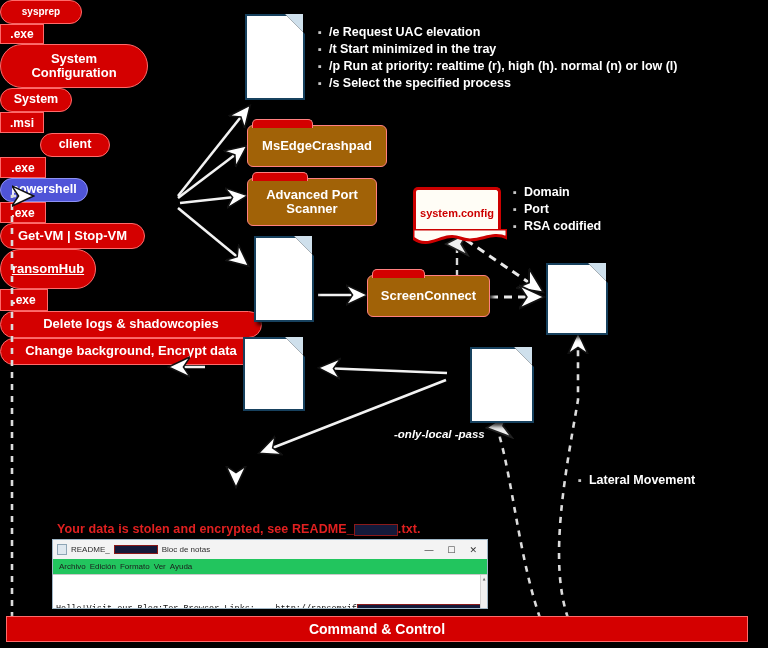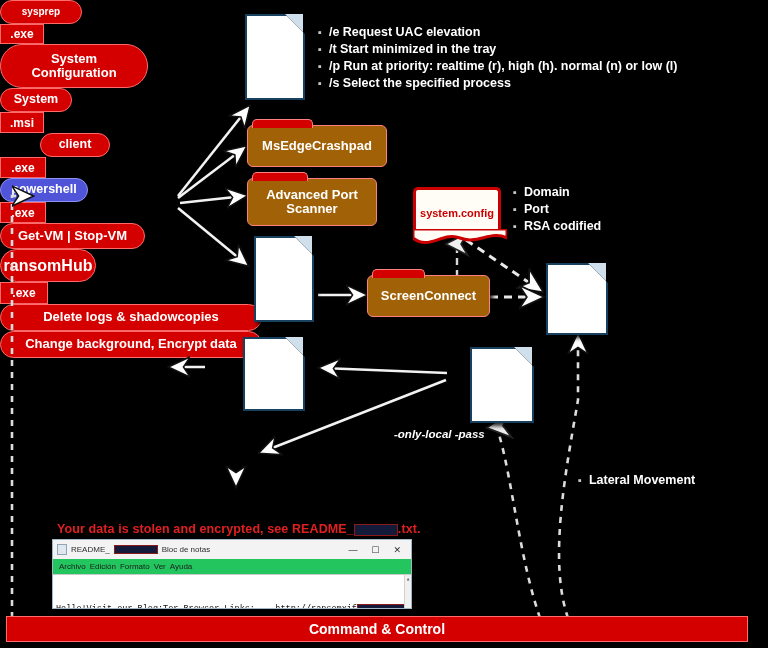--- a/index.html
+++ b/index.html
@@ -396,21 +396,21 @@
     <span>.exe</span>
   </div>
 
   <div class="pill" style="left:27px; top:355px; width:145px; height:26px; font-size:13px;">
     <span>Get-VM | Stop-VM</span>
   </div>
 
   <div class="sheet" style="left:470px; top:347px; width:64px; height:76px;">
     <div class="fold"></div>
   </div>
-  <div class="pill" style="left:440px; top:362px; width:96px; height:33px; font-size:16px;">
+  <div class="pill" style="left:440px; top:362px; width:96px; height:40px; font-size:13px;text-decoration:underline;">
     <span>ransomHub</span>
   </div>
   <div class="chip" style="left:491px; top:394px; width:48px; height:22px; font-size:12px;">
     <span>.exe</span>
   </div>
 
   <div class="caption italic" style="left:394px; top:428px;">-only-local -pass</div>
 
   <div class="caption bulleted" style="left:578px; top:473px;">Lateral Movement</div>
 
@@ -419,21 +419,21 @@
   </div>
 
   <div class="pill" style="left:106px; top:484px; width:262px; height:27px; font-size:13px;">
     <span>Change background, Encrypt data</span>
   </div>
 
   <div class="ransom-head" style="left:57px; top:522px;">
     <span>Your data is stolen and encrypted, see README_</span><span class="redact" style="width:44px; height:12px;"></span><span>.txt.</span>
   </div>
 
-  <div class="notepad" style="left:52px; top:539px; width:360px; height:70px;">
+  <div class="notepad" style="left:52px; top:539px; width:436px; height:70px;">
     <div class="np-title">
       <span class="np-ico"></span>
       <span>README_</span>
       <span class="np-title-redact"></span>
       <span>Bloc de notas</span>
       <span class="np-wincontrols">
         <span>—</span>
         <span>☐</span>
         <span>✕</span>
       </span>

